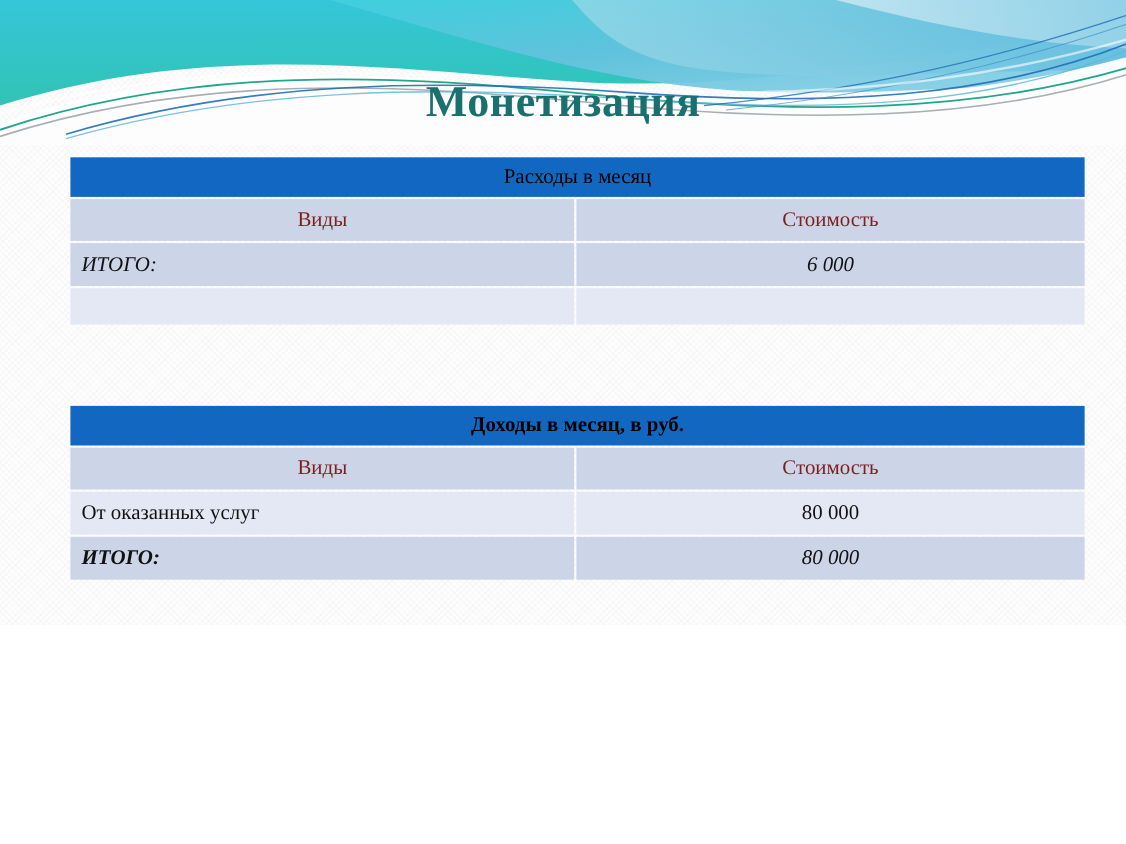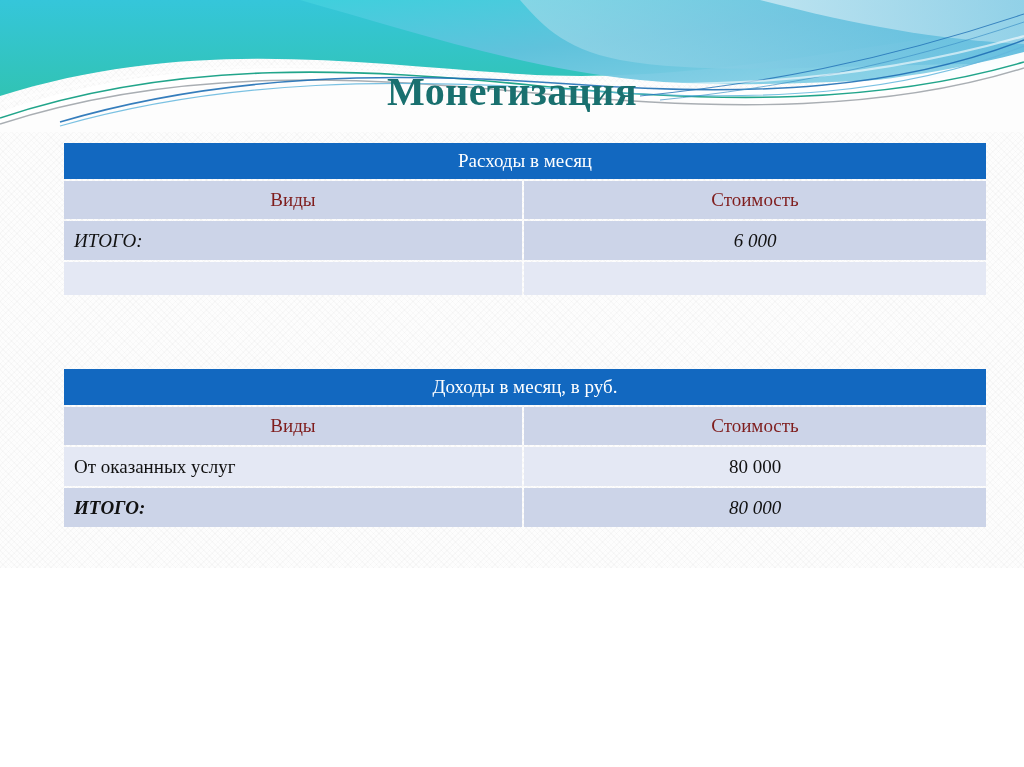--- a/index.html
+++ b/index.html
@@ -76,28 +76,28 @@
   }
 
   .tbl-1 { top: 141px; }
   .tbl-2 { top: 367px; }
 
   .col-a { width: 458px; }
   .col-b { width: 462px; }
 
   .hdr-band {
     background: #1268c0;
-    color: #ffffff;
+    color: #000000;
     text-align: center;
     font-size: 19px;
     height: 36px;
     line-height: 36px;
     white-space: nowrap;
   }
-  .hdr-band.bold { font-weight: 400; margin-left: 24px; }
+  .hdr-band.bold { font-weight: 700; margin-left: 24px; }
 
   .sub-hdr {
     background: #ccd4e8;
     text-align: center;
     font-size: 19px;
     height: 38px;
     line-height: 38px;
     color: #7f1d1d;
   }
 

